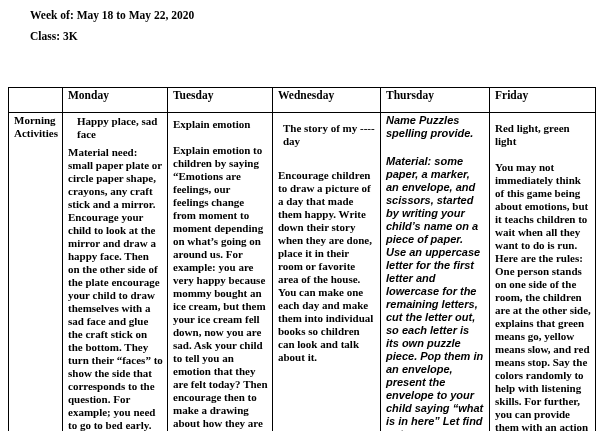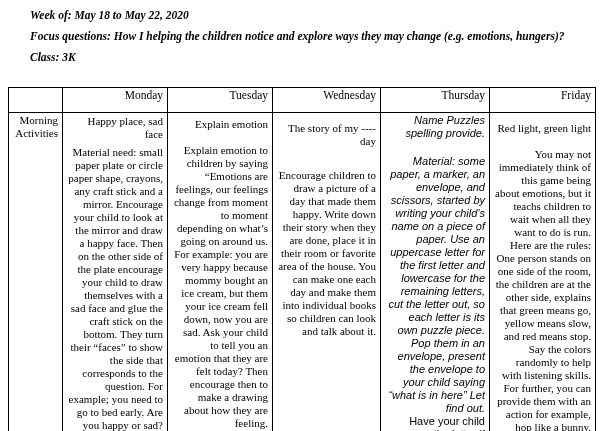--- a/index.html
+++ b/index.html
@@ -6,43 +6,43 @@
   .page {
     position:relative;
     width:600px; height:431px;
     background:#ffffff;
     color:#000000;
     font-family:"Liberation Serif", serif;
     overflow:hidden;
     box-sizing:border-box;
   }
   
-  .doc-header { position:absolute; left:30px; top:9px; right:0;font-style:italic; }
+  .doc-header { position:absolute; left:30px; top:9px; right:0; }
   .doc-header .line {
     font-weight:bold;
     font-size:11.5px;
     line-height:13px;
     margin-bottom:8px;
     white-space:nowrap;
   }
   .doc-header .line.focus { white-space:normal; }
   
   table.plan-table {
     position:absolute;
     left:8px; top:87px;
     width:587px; height:341px;
     border-collapse:collapse;
     table-layout:fixed;
   }
   .plan-table th, .plan-table td {
     border:1px solid #000;
     vertical-align:top;
-    text-align:right;
+    text-align:left;
     padding:1px 4px 2px 5px;
-    font-weight:normal;
+    font-weight:bold;
     font-size:11px;
     line-height:13px;
     overflow:hidden;
     word-wrap:break-word;
   }
   .plan-table th { font-size:11.5px; height:21px; }
   .plan-table .row-header { font-size:11px; }
   
   .cell-title, .cell-body, .cell-body2 { margin:0; }
   .t-mon .cell-title { padding-left:9px; margin-top:1px; }
@@ -63,21 +63,20 @@
   .t-thu .cell-body  { margin-top:15px; }
   .t-thu .cell-body2 { font-style:normal; }
 </style>
 </head>
 <body>
 
 <div class="page">
 
   <div class="doc-header">
     <div class="line">Week of: May 18 to May 22, 2020</div>
-    <div class="line focus">Focus questions: How I helping the children notice and explore ways they may change (e.g. emotions, hungers)?</div>
     <div class="line">Class: 3K</div>
   </div>
 
   <table class="plan-table">
     <colgroup>
       <col style="width:54px">
       <col style="width:105px">
       <col style="width:105px">
       <col style="width:108px">
       <col style="width:109px">

